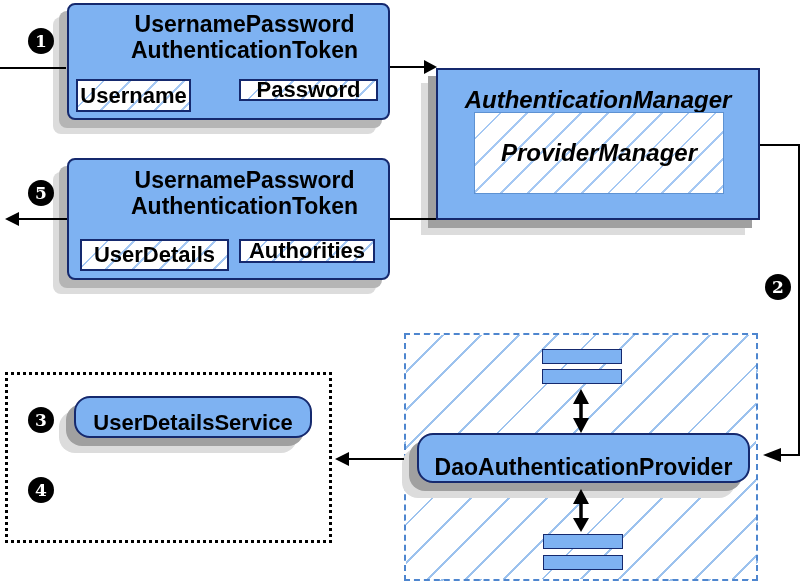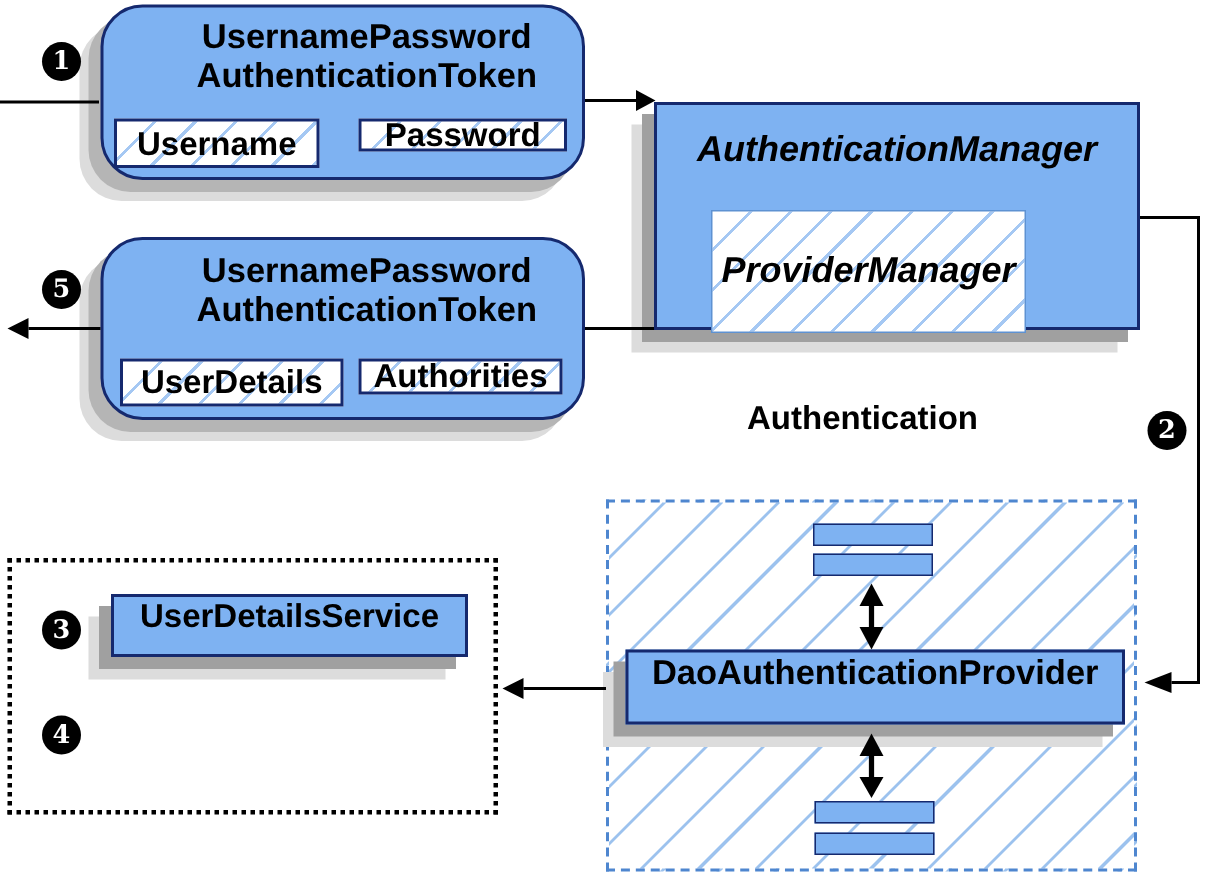--- a/index.html
+++ b/index.html
@@ -10,21 +10,21 @@
     font-family:"Liberation Sans", sans-serif;
     overflow:hidden;
   }
   .abs{position:absolute;box-sizing:border-box;}
   
   .node{
     background:#7EB2F2;
     border:2px solid #15296E;
     color:#000;
   }
-  .rounded{border-radius:28px;padding-left:32px;}
+  .rounded{border-radius:8px;padding-left:32px;}
   .shadow{box-shadow:-8px 8px 0 #A0A0A0, -15px 15px 0 #DCDCDC;}
   .shadow-r{box-shadow:-8px 8px 0 #B5B5B5, -14px 14px 0 #DCDCDC;}
   
   .hatch{
     background-color:#ffffff;
     background-image:repeating-linear-gradient(135deg,
       rgba(0,0,0,0) 0px, rgba(0,0,0,0) 17px,
       #A5C8F3 17px, #A5C8F3 19px);
   }
   .hatch-big{
@@ -40,21 +40,21 @@
   }
   .inner-box{
     border:1.5px solid #5E92D2;
     display:flex;align-items:center;justify-content:center;
     font-weight:bold;font-size:24px;color:#000;
   }
   .node-title{
     text-align:center;font-weight:bold;font-size:23px;line-height:26px;color:#000;
     padding-top:6px;
   }
-  .center-flex{display:flex;align-items:flex-start;justify-content:center;}
+  .center-flex{display:flex;align-items:flex-end;justify-content:center;border-radius:16px;}
   .big-label{font-weight:bold;font-size:24px;color:#000;}
   .dao-label{font-weight:bold;font-size:23px;color:#000;}
   .svc-label{font-weight:bold;font-size:22px;color:#000;}
   .group-label{
     text-align:center;font-weight:bold;font-size:22px;line-height:25px;color:#000;
   }
   .dashed-box{
     border:2px dashed #4E86CF;
   }
   .dotted-box{
@@ -84,50 +84,49 @@
   <div class="abs badge" style="left:765px;top:274px;">2</div>
   <div class="abs badge" style="left:28px;top:407px;">3</div>
   <div class="abs badge" style="left:28px;top:477px;">4</div>
   <div class="abs badge" style="left:28px;top:180px;">5</div>
 
   <div class="abs node rounded shadow-r z2" style="left:67px;top:3px;width:323px;height:117px;">
     <div class="node-title">
       <div>UsernamePassword</div>
       <div>AuthenticationToken</div>
     </div>
-    <div class="abs field hatch" style="left:7px;top:74px;width:137px;height:33px;">
+    <div class="abs field hatch" style="left:7px;top:74px;width:115px;height:33px;">
         <span>Username</span>
       </div>
     <div class="abs field hatch" style="left:170px;top:74px;width:139px;height:22px;">
         <span>Password</span>
       </div>
   </div>
 
   <div class="abs node shadow z2" style="left:436px;top:68px;width:324px;height:152px;font-style:italic;">
     <div class="big-label" style="text-align:center;margin-top:16px;">AuthenticationManager</div>
-    <div class="abs inner-box hatch" style="left:36px;top:70px;width:210px;height:82px;text-align:right;">
+    <div class="abs inner-box hatch" style="left:36px;top:42px;width:250px;height:82px;text-align:right;">
         <span>ProviderManager</span>
       </div>
   </div>
 
   <div class="abs node rounded shadow-r z2" style="left:67px;top:158px;width:323px;height:122px;">
     <div class="node-title" style="padding-top:7px;">
       <div>UsernamePassword</div>
       <div>AuthenticationToken</div>
     </div>
     <div class="abs field hatch" style="left:11px;top:79px;width:149px;height:32px;text-align:center;">
         <span>UserDetails</span>
       </div>
     <div class="abs field hatch" style="left:170px;top:79px;width:136px;height:24px;">
         <span>Authorities</span>
       </div>
   </div>
 
   <div class="abs group-label" style="left:455px;top:266px;width:240px;">
-    <div>Authentication</div>
   </div>
 
   <div class="abs dashed-box hatch-big z1" style="left:404px;top:333px;width:354px;height:248px;"></div>
 
   <div class="abs bar z2" style="left:542px;top:349px;width:80px;height:15px;"></div>
   <div class="abs bar z2" style="left:542px;top:369px;width:80px;height:15px;"></div>
 
   <div class="abs node shadow center-flex z2" style="left:417px;top:433px;width:333px;height:50px;">
       <span class="dao-label">DaoAuthenticationProvider</span>
     </div>

